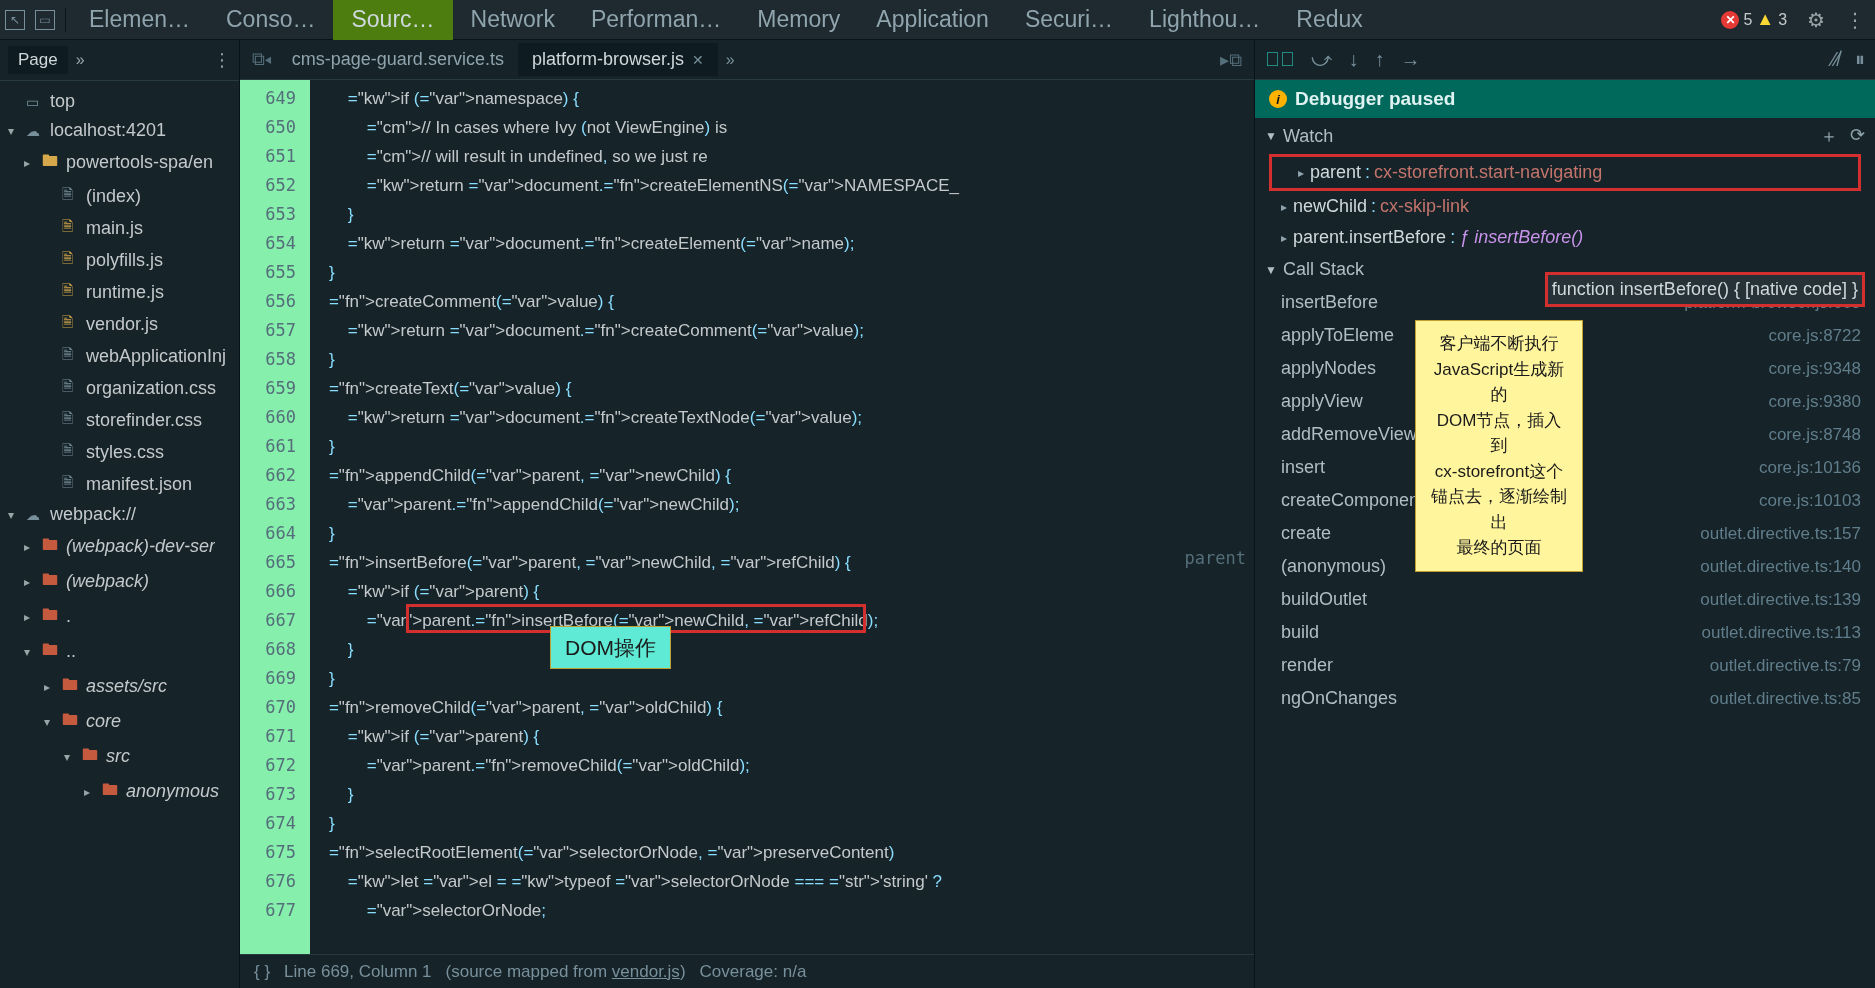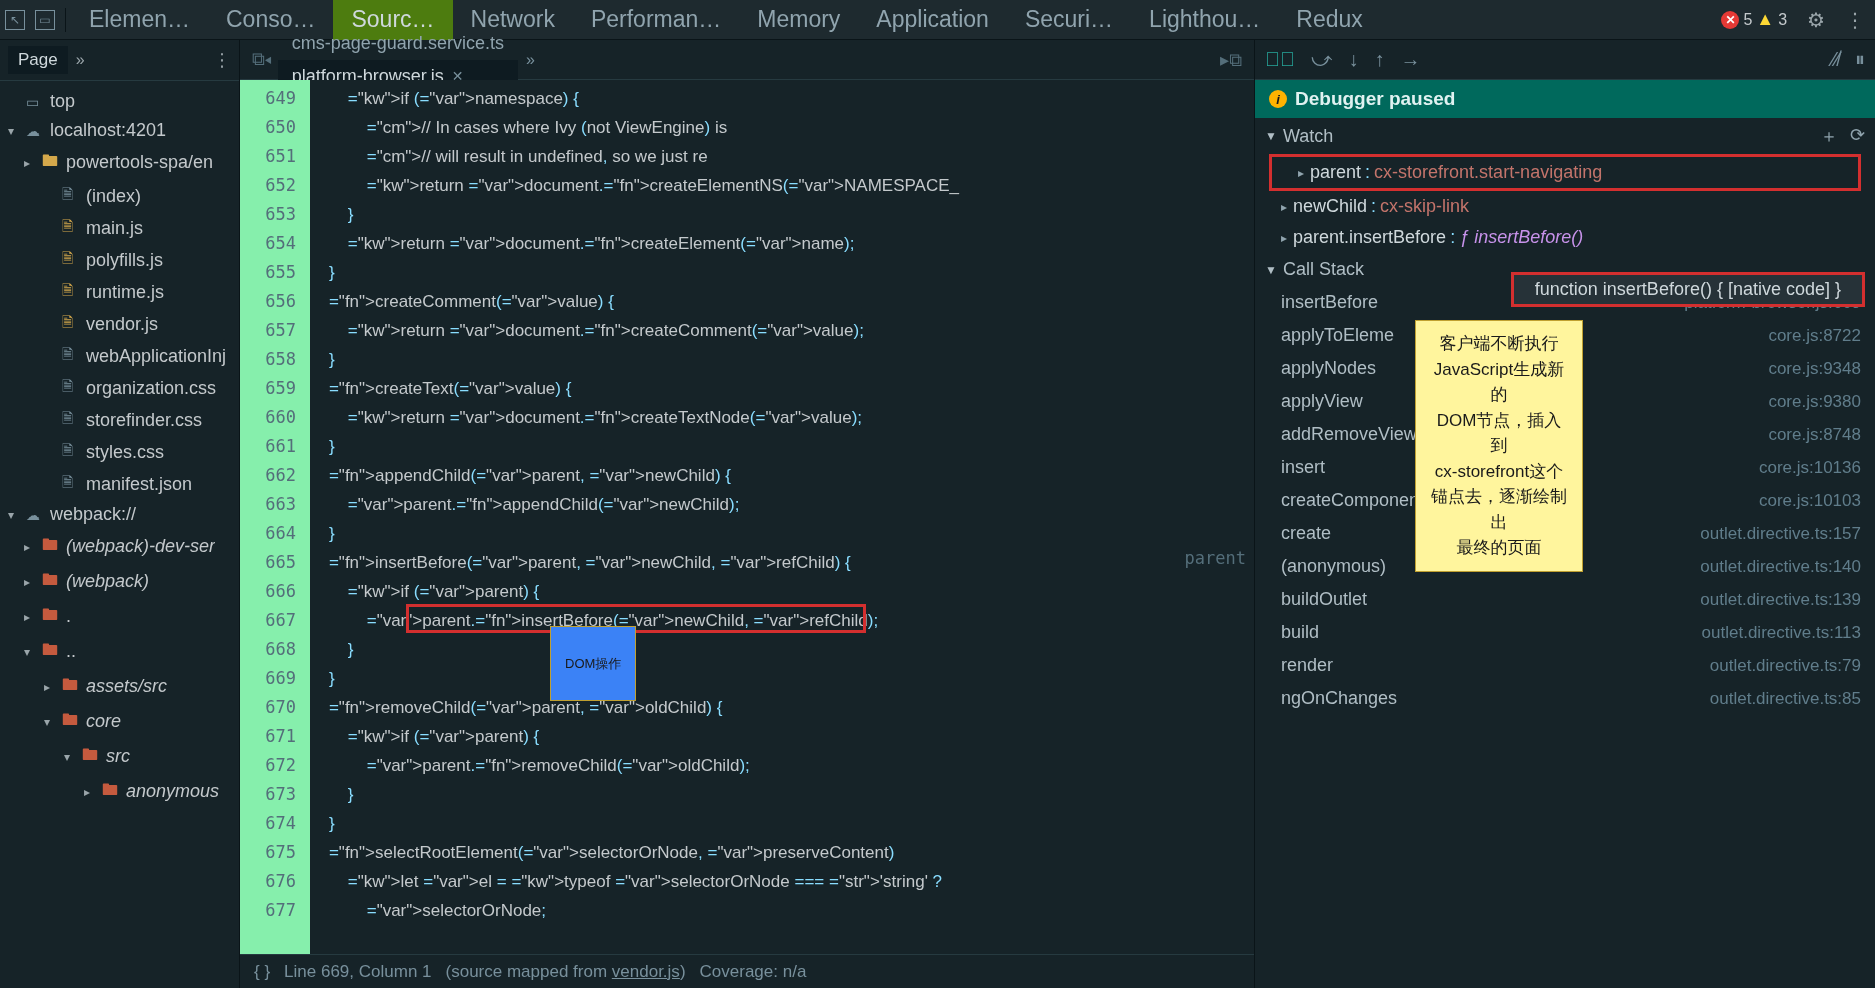--- a/index.html
+++ b/index.html
@@ -41,21 +41,21 @@
 .editor-tabs .nav-btn { color: #546e7a; padding: 0 6px; cursor: pointer; font-size: 18px; }
 .file-tab { padding: 6px 14px; font-size: 18px; color: #90a4ae; cursor: pointer; display: flex; align-items: center; gap: 8px; }
 .file-tab.active { background: #0e1b21; color: #cfd8dc; }
 .file-tab .close { color: #78909c; font-size: 14px; }
 .code-area { flex: 1; display: flex; overflow: hidden; background: #162328; }
 .gutter { width: 70px; background: #86efac; text-align: right; padding-right: 14px; padding-top: 4px; color: #546e7a; font-family: 'Consolas', monospace; font-size: 17px; line-height: 29px; }
 .code { flex: 1; padding-top: 4px; font-family: 'Consolas', monospace; font-size: 17px; line-height: 29px; white-space: pre; overflow: hidden; position: relative; }
 .punc { color: #89ddff; }
 .highlight-box { border: 3px solid #d32f2f; position: absolute; pointer-events: none; }
 .exec-line { background: #1b5e20; position: absolute; left: -70px; right: 0; height: 29px; z-index: -1; }
-.annotation { position: absolute; background: #3b82f6; color: #1a1a1a; padding: 22px 14px; font-size: 13px; border: 1px solid #c0a030; }
+.annotation { position: absolute; background: #5eead4; color: #1a1a1a; padding: 6px 14px; font-size: 21px; border: 1px solid #c0a030; }
 .hint { position: absolute; right: 8px; color: #546e7a; font-family: 'Consolas', monospace; font-size: 17px; }
 .status-bar { height: 34px; border-top: 1px solid #263a40; display: flex; align-items: center; padding: 0 14px; font-size: 17px; color: #78909c; gap: 14px; }
 .status-bar a { color: #78909c; text-decoration: underline; }
 .debug-panel { width: 620px; background: #162328; display: flex; flex-direction: column; overflow: hidden; position: relative; }
 .debug-toolbar { height: 40px; display: flex; align-items: center; padding: 0 10px; gap: 16px; border-bottom: 1px solid #263a40; }
 .debug-btn { color: #78909c; font-size: 20px; cursor: pointer; }
 .debug-btn.resume { color: #26a69a; }
 .debug-toolbar .gap { flex: 1; }
 .debug-banner { background: #00695c; color: #e0f2f1; padding: 8px 14px; font-size: 19px; font-weight: 600; display: flex; align-items: center; gap: 8px; }
 .debug-banner .info { width: 18px; height: 18px; border-radius: 50%; background: #ffb300; color: #1a1a1a; display: flex; align-items: center; justify-content: center; font-size: 13px; font-weight: bold; font-style: italic; }
@@ -66,21 +66,21 @@
 .watch-item .arrow { font-size: 12px; color: #90a4ae; margin-right: 6px; }
 .watch-name { color: #cfd8dc; }
 .watch-colon { color: #89ddff; margin: 0 4px; }
 .watch-val { color: #c3746b; }
 .watch-fn { color: #c792ea; font-style: italic; }
 .watch-highlight { border: 3px solid #d32f2f; margin: 0 14px; }
 .callstack-item { padding: 6px 14px 6px 26px; font-size: 18px; display: flex; align-items: flex-end; cursor: pointer; }
 .callstack-item .fn-name { color: #b0bec5; }
 .callstack-item .loc { margin-left: auto; color: #607d8b; font-size: 17px; }
 .tooltip-box { position: absolute; background: #fff59d; color: #1a1a1a; padding: 10px 14px; font-size: 17px; border: 1px solid #c0a030; line-height: 1.5; text-align: center; z-index: 10; }
-.native-box { position: absolute; border: 3px solid #d32f2f; background: #263238; color: #cfd8dc; padding: 4px 21px; font-size: 18px; z-index: 5; }
+.native-box { position: absolute; border: 3px solid #d32f2f; background: #263238; color: #cfd8dc; padding: 4px 4px; font-size: 18px; z-index: 5; }
 .icon-box { display: inline-flex; width: 20px; height: 20px; align-items: center; justify-content: center; border: 1.5px solid #78909c; font-size: 12px; color: #78909c; }
 </style>
 </head>
 <body>
 
 <div class="toolbar">
   <div class="toolbar-icon">
       <span class="icon-box">↖</span>
     </div>
   <div class="toolbar-icon">
@@ -227,21 +227,21 @@
           <span class="arrow">▸</span>
           <span class="file-icon folder-red">🖿</span>
           <span class="label">anonymous</span>
         </div>
       </div>
   </div>
 
   <div class="editor-area">
     <div class="editor-tabs">
       <span class="nav-btn">⧉◂</span>
-      <div id="file-tabs" style="display:flex;flex-direction:column;">
+      <div id="file-tabs" style="display:flex;">
           <div class="file-tab">cms-page-guard.service.ts</div>
           <div class="file-tab active">platform-browser.js <span class="close">✕</span></div>
         </div>
       <span class="chevrons" style="margin-left:8px;color:#78909c;">»</span>
       <div class="tab-filler"></div>
       <span class="nav-btn">▸⧉</span>
     </div>
     <div class="code-area">
       <div class="gutter" id="gutter">649<br>650<br>651<br>652<br>653<br>654<br>655<br>656<br>657<br>658<br>659<br>660<br>661<br>662<br>663<br>664<br>665<br>666<br>667<br>668<br>669<br>670<br>671<br>672<br>673<br>674<br>675<br>676<br>677<br></div>
       <div class="code" id="code"><div>        <span class<span="" class="punc">=</span>"kw"&gt;if <span class="punc">(</span><span class<span="" class="punc">=</span>"var"&gt;namespace<span class="punc">)</span> <span class="punc">{</span></div><div>            <span class<span="" class="punc">=</span>"cm"&gt;// In cases where Ivy <span class="punc">(</span>not ViewEngine<span class="punc">)</span> is</div><div>            <span class<span="" class="punc">=</span>"cm"&gt;// will result in undefined<span class="punc">,</span> so we just re</div><div>            <span class<span="" class="punc">=</span>"kw"&gt;return <span class<span="" class="punc">=</span>"var"&gt;document<span class="punc">.</span><span class<span="" class="punc">=</span>"fn"&gt;createElementNS<span class="punc">(</span><span class<span="" class="punc">=</span>"var"&gt;NAMESPACE_</div><div>        <span class="punc">}</span></div><div>        <span class<span="" class="punc">=</span>"kw"&gt;return <span class<span="" class="punc">=</span>"var"&gt;document<span class="punc">.</span><span class<span="" class="punc">=</span>"fn"&gt;createElement<span class="punc">(</span><span class<span="" class="punc">=</span>"var"&gt;name<span class="punc">)</span><span class="punc">;</span></div><div>    <span class="punc">}</span></div><div>    <span class<span="" class="punc">=</span>"fn"&gt;createComment<span class="punc">(</span><span class<span="" class="punc">=</span>"var"&gt;value<span class="punc">)</span> <span class="punc">{</span></div><div>        <span class<span="" class="punc">=</span>"kw"&gt;return <span class<span="" class="punc">=</span>"var"&gt;document<span class="punc">.</span><span class<span="" class="punc">=</span>"fn"&gt;createComment<span class="punc">(</span><span class<span="" class="punc">=</span>"var"&gt;value<span class="punc">)</span><span class="punc">;</span></div><div>    <span class="punc">}</span></div><div>    <span class<span="" class="punc">=</span>"fn"&gt;createText<span class="punc">(</span><span class<span="" class="punc">=</span>"var"&gt;value<span class="punc">)</span> <span class="punc">{</span></div><div>        <span class<span="" class="punc">=</span>"kw"&gt;return <span class<span="" class="punc">=</span>"var"&gt;document<span class="punc">.</span><span class<span="" class="punc">=</span>"fn"&gt;createTextNode<span class="punc">(</span><span class<span="" class="punc">=</span>"var"&gt;value<span class="punc">)</span><span class="punc">;</span></div><div>    <span class="punc">}</span></div><div>    <span class<span="" class="punc">=</span>"fn"&gt;appendChild<span class="punc">(</span><span class<span="" class="punc">=</span>"var"&gt;parent<span class="punc">,</span> <span class<span="" class="punc">=</span>"var"&gt;newChild<span class="punc">)</span> <span class="punc">{</span></div><div>        <span class<span="" class="punc">=</span>"var"&gt;parent<span class="punc">.</span><span class<span="" class="punc">=</span>"fn"&gt;appendChild<span class="punc">(</span><span class<span="" class="punc">=</span>"var"&gt;newChild<span class="punc">)</span><span class="punc">;</span></div><div>    <span class="punc">}</span></div><div>    <span class<span="" class="punc">=</span>"fn"&gt;insertBefore<span class="punc">(</span><span class<span="" class="punc">=</span>"var"&gt;parent<span class="punc">,</span> <span class<span="" class="punc">=</span>"var"&gt;newChild<span class="punc">,</span> <span class<span="" class="punc">=</span>"var"&gt;refChild<span class="punc">)</span> <span class="punc">{</span></div><div>        <span class<span="" class="punc">=</span>"kw"&gt;if <span class="punc">(</span><span class<span="" class="punc">=</span>"var"&gt;parent<span class="punc">)</span> <span class="punc">{</span></div><div>            <span class<span="" class="punc">=</span>"var"&gt;parent<span class="punc">.</span><span class<span="" class="punc">=</span>"fn"&gt;insertBefore<span class="punc">(</span><span class<span="" class="punc">=</span>"var"&gt;newChild<span class="punc">,</span> <span class<span="" class="punc">=</span>"var"&gt;refChild<span class="punc">)</span><span class="punc">;</span></div><div>        <span class="punc">}</span></div><div>    <span class="punc">}</span></div><div>    <span class<span="" class="punc">=</span>"fn"&gt;removeChild<span class="punc">(</span><span class<span="" class="punc">=</span>"var"&gt;parent<span class="punc">,</span> <span class<span="" class="punc">=</span>"var"&gt;oldChild<span class="punc">)</span> <span class="punc">{</span></div><div>        <span class<span="" class="punc">=</span>"kw"&gt;if <span class="punc">(</span><span class<span="" class="punc">=</span>"var"&gt;parent<span class="punc">)</span> <span class="punc">{</span></div><div>            <span class<span="" class="punc">=</span>"var"&gt;parent<span class="punc">.</span><span class<span="" class="punc">=</span>"fn"&gt;removeChild<span class="punc">(</span><span class<span="" class="punc">=</span>"var"&gt;oldChild<span class="punc">)</span><span class="punc">;</span></div><div>        <span class="punc">}</span></div><div>    <span class="punc">}</span></div><div>    <span class<span="" class="punc">=</span>"fn"&gt;selectRootElement<span class="punc">(</span><span class<span="" class="punc">=</span>"var"&gt;selectorOrNode<span class="punc">,</span> <span class<span="" class="punc">=</span>"var"&gt;preserveContent<span class="punc">)</span></div><div>        <span class<span="" class="punc">=</span>"kw"&gt;let <span class<span="" class="punc">=</span>"var"&gt;el <span class="punc">=</span> <span class<span="" class="punc">=</span>"kw"&gt;typeof <span class<span="" class="punc">=</span>"var"&gt;selectorOrNode <span class="punc">=</span><span class="punc">=</span><span class="punc">=</span> <span class<span="" class="punc">=</span>"str"&gt;'string' <span class="punc">?</span></div><div>            <span class<span="" class="punc">=</span>"var"&gt;selectorOrNode<span class="punc">;</span></div><div class="highlight-box" style="top: 524px; left: 96px; width: 460px; height: 29px;"></div><div class="exec-line" style="top: 580px;"></div><div class="annotation" style="top: 546px; left: 240px;">DOM操作</div><div class="hint" style="top: 464px;">parent</div></div>

